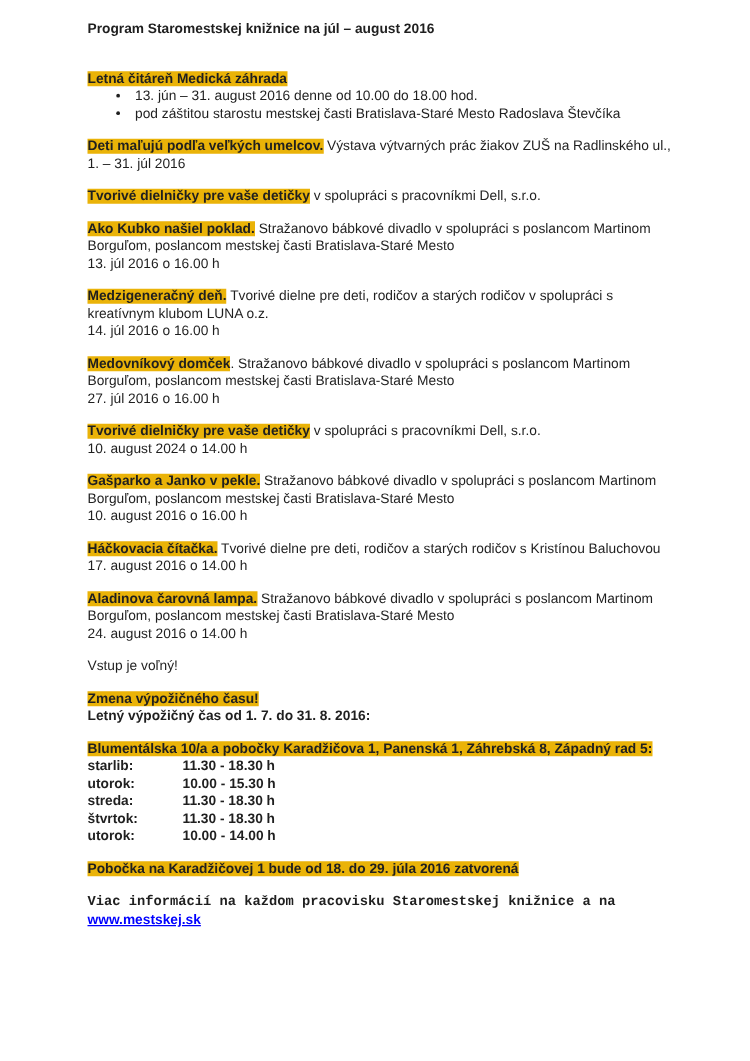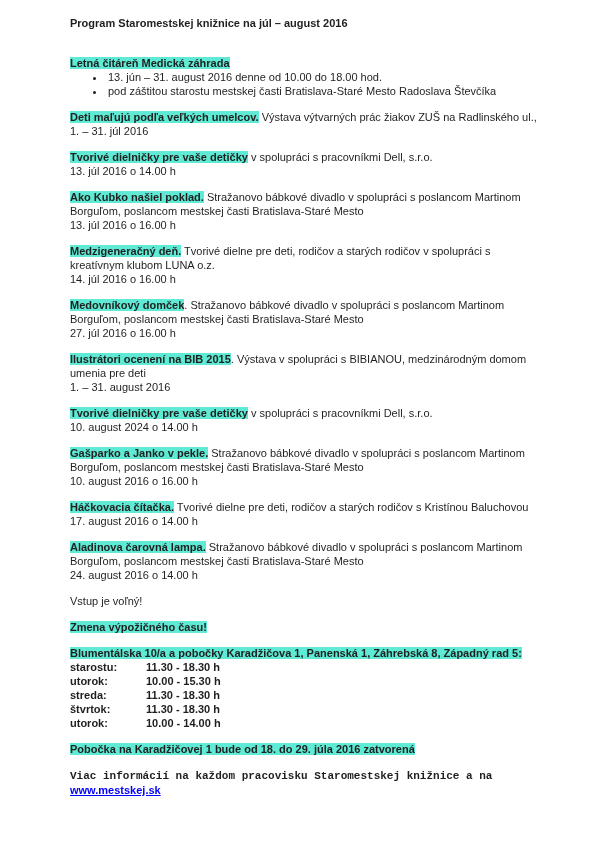--- a/index.html
+++ b/index.html
@@ -11,21 +11,21 @@
     overflow:hidden;
     font-family:"Liberation Sans","DejaVu Sans",sans-serif;
     font-size:11px;
     line-height:14px;
     color:#1f1f1f;
   }
   .content { position:absolute; left:70px; top:16px; width:468px; }
   p { margin:0; }
   .b { font-weight:bold;font-family:Liberation Mono, monospace; }
   .doc-title { font-weight:bold; }
-  .hl { background:#5eead4; font-weight:bold; }
+  .hl { background:#eab308; font-weight:bold; }
   .red { color:#e00000; font-weight:bold; }
   .letna { margin:26px 0 0 0; }
   .section { margin:12px 0 0 0; }
   ul.bullets { margin:0; padding:0 0 0 36px; list-style-type:disc; }
   ul.bullets li { padding-left:2px; }
   .date-line { display:block; }
   .sub-line { display:block; font-weight:bold; }
   .schedule { margin:0; font-weight:bold; }
   .sched-row .day { display:inline-block; width:76px; font-weight:bold; }
   .link { color:#0000ff; text-decoration:underline; font-weight:bold; cursor:pointer; }
@@ -41,46 +41,45 @@
     <p class="letna"><span class="hl">Letná čitáreň Medická záhrada</span></p>
 
     <ul class="bullets">
       <li>13. jún – 31. august 2016  denne od 10.00 do 18.00 hod.</li>
       <li>pod záštitou starostu mestskej časti Bratislava-Staré Mesto Radoslava Števčíka</li>
     </ul>
 
 
     <p class="section"><span class="hl">Deti maľujú podľa veľkých umelcov.</span><span> Výstava výtvarných prác žiakov ZUŠ na Radlinského ul., 1. – 31. júl 2016</span></p>
 
-    <p class="section"><span class="hl">Tvorivé dielničky pre vaše detičky</span><span> v spolupráci s pracovníkmi Dell, s.r.o.</span><span class="date-line">13. júl  2016 o 14.00 h</span></p>
+    <p class="section"><span class="hl">Tvorivé dielničky pre vaše detičky</span><span> v spolupráci s pracovníkmi Dell, s.r.o.</span></p>
 
     <p class="section"><span class="hl">Ako Kubko našiel poklad.</span><span> Stražanovo bábkové divadlo v spolupráci s poslancom Martinom Borguľom, poslancom mestskej časti Bratislava-Staré Mesto</span><span class="date-line">13. júl  2016 o 16.00 h</span></p>
 
     <p class="section"><span class="hl">Medzigeneračný deň.</span><span> Tvorivé dielne pre deti, rodičov a starých rodičov v spolupráci s kreatívnym klubom LUNA o.z.</span><span class="date-line">14. júl 2016 o 16.00 h</span></p>
 
     <p class="section"><span class="hl">Medovníkový domček</span><span>. Stražanovo bábkové divadlo v spolupráci s poslancom Martinom Borguľom, poslancom mestskej časti Bratislava-Staré Mesto</span><span class="date-line">27. júl  2016 o 16.00 h</span></p>
 
-    <p class="section"><span class="hl">Ilustrátori ocenení na BIB 2015</span><span>. Výstava v spolupráci s BIBIANOU, medzinárodným domom umenia pre deti</span><span class="date-line">1. – 31. august 2016</span></p>
 
     <p class="section"><span class="hl">Tvorivé dielničky pre vaše detičky</span><span> v spolupráci s pracovníkmi Dell, s.r.o.</span><span class="date-line">10. august 2024 o 14.00 h</span></p>
 
     <p class="section"><span class="hl">Gašparko a Janko v pekle.</span><span> Stražanovo bábkové divadlo v spolupráci s poslancom Martinom Borguľom, poslancom mestskej časti Bratislava-Staré Mesto</span><span class="date-line">10. august 2016 o 16.00 h</span></p>
 
     <p class="section"><span class="hl">Háčkovacia čítačka.</span><span> Tvorivé dielne pre deti, rodičov a starých rodičov s Kristínou Baluchovou</span><span class="date-line">17. august 2016 o 14.00 h</span></p>
 
     <p class="section"><span class="hl">Aladinova čarovná lampa.</span><span> Stražanovo bábkové divadlo v spolupráci s poslancom Martinom Borguľom, poslancom mestskej časti Bratislava-Staré Mesto</span><span class="date-line">24. august 2016 o 14.00 h</span></p>
 
     <p class="section">Vstup je voľný!</p>
 
-    <p class="section"><span class="hl">Zmena výpožičného času!</span></p>
+    <p class="section"><span class="hl">Zmena výpožičného času!</span><span class="sub-line">Letný výpožičný čas od 1. 7. do 31. 8. 2016:</span></p>
 
     <p class="section"><span class="hl">Blumentálska 10/a a pobočky Karadžičova 1, Panenská 1, Záhrebská 8, Západný rad 5:</span></p>
 
     <div class="schedule">
-      <div class="sched-row"><span class="day">starostu:</span><span>11.30 - 18.30 h</span></div>
+      <div class="sched-row"><span class="day">starlib:</span><span>11.30 - 18.30 h</span></div>
       <div class="sched-row"><span class="day">utorok:</span><span>10.00 - 15.30 h</span></div>
       <div class="sched-row"><span class="day">streda:</span><span>11.30 - 18.30 h</span></div>
       <div class="sched-row"><span class="day">štvrtok:</span><span>11.30 - 18.30 h</span></div>
       <div class="sched-row"><span class="day">utorok:</span><span>10.00 - 14.00 h</span></div>
     </div>
 
     <p class="section"><span class="hl">Pobočka na Karadžičovej 1 bude od 18. do 29. júla 2016 zatvorená</span></p>
 
     <p class="section"><span class="b">Viac informácií na každom pracovisku Staromestskej knižnice a na </span><a href="#" class="link">www.mestskej.sk</a></p>
 

